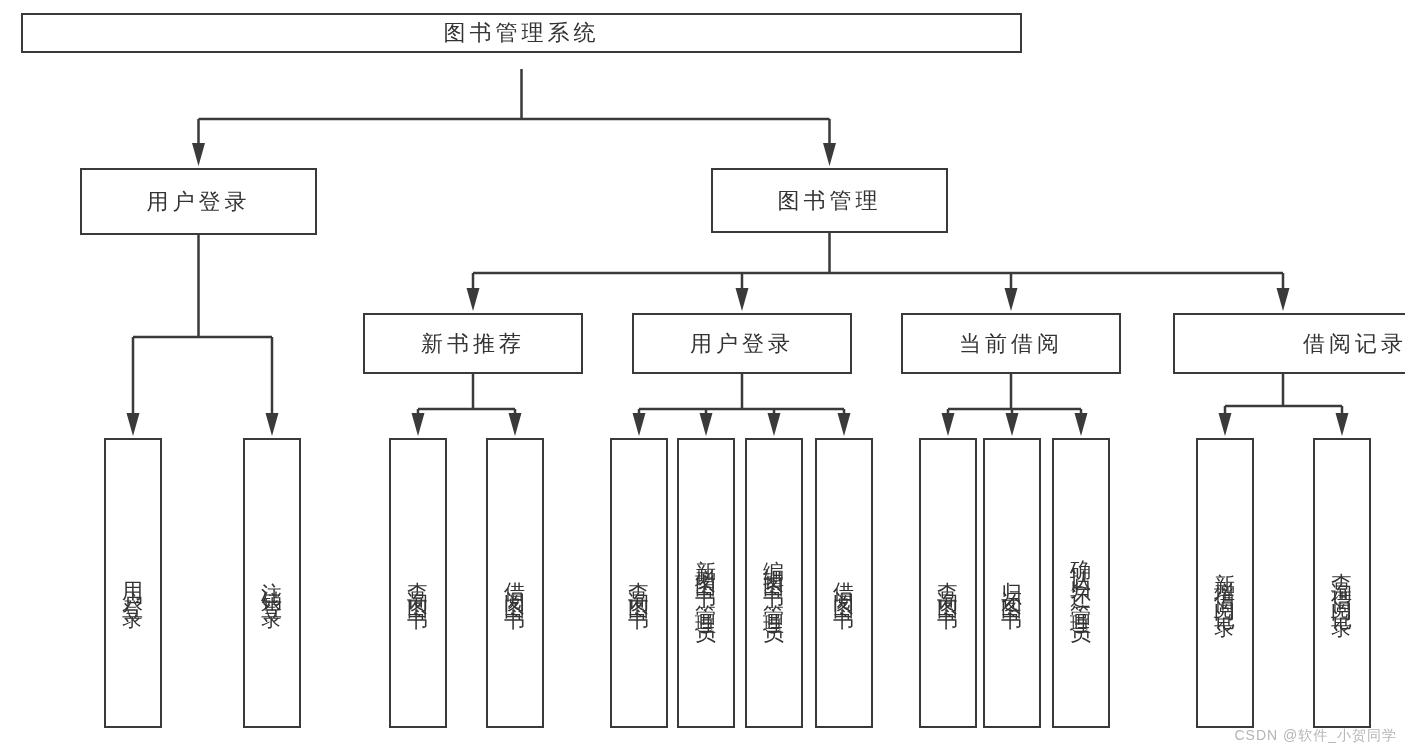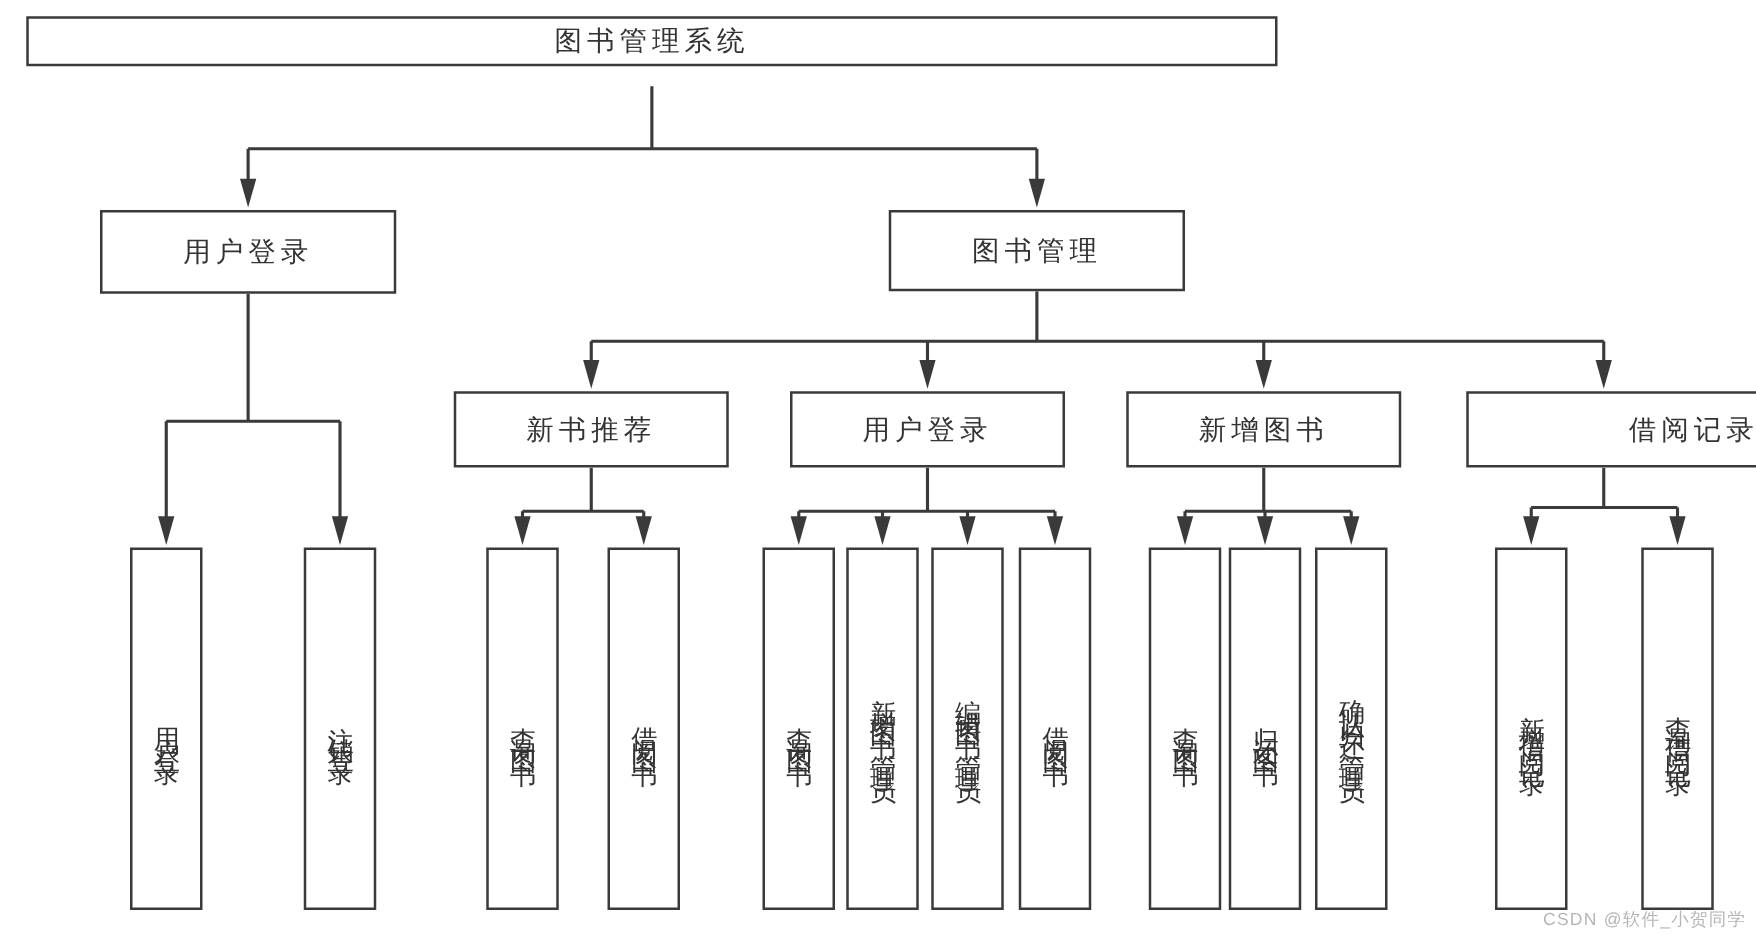--- a/index.html
+++ b/index.html
@@ -112,21 +112,21 @@
     <span>图书管理</span>
   </div>
 
   <div class="node" style="left:363px;top:313px;width:220px;height:61px;">
     <span>新书推荐</span>
   </div>
   <div class="node" style="left:632px;top:313px;width:220px;height:61px;">
     <span>用户登录</span>
   </div>
   <div class="node" style="left:901px;top:313px;width:220px;height:61px;">
-    <span>新增图书</span>
+    <span>当前借阅</span>
   </div>
   <div class="node" style="left:1173px;top:313px;width:236px;height:61px;justify-content:flex-end;">
     <span>借阅记录</span>
   </div>
 
   <div class="node leaf" style="left:104px;top:438px;width:58px;height:290px;">
     <span class="vtext">用户登录</span>
   </div>
   <div class="node leaf" style="left:243px;top:438px;width:58px;height:290px;">
     <span class="vtext">注销登录</span>

